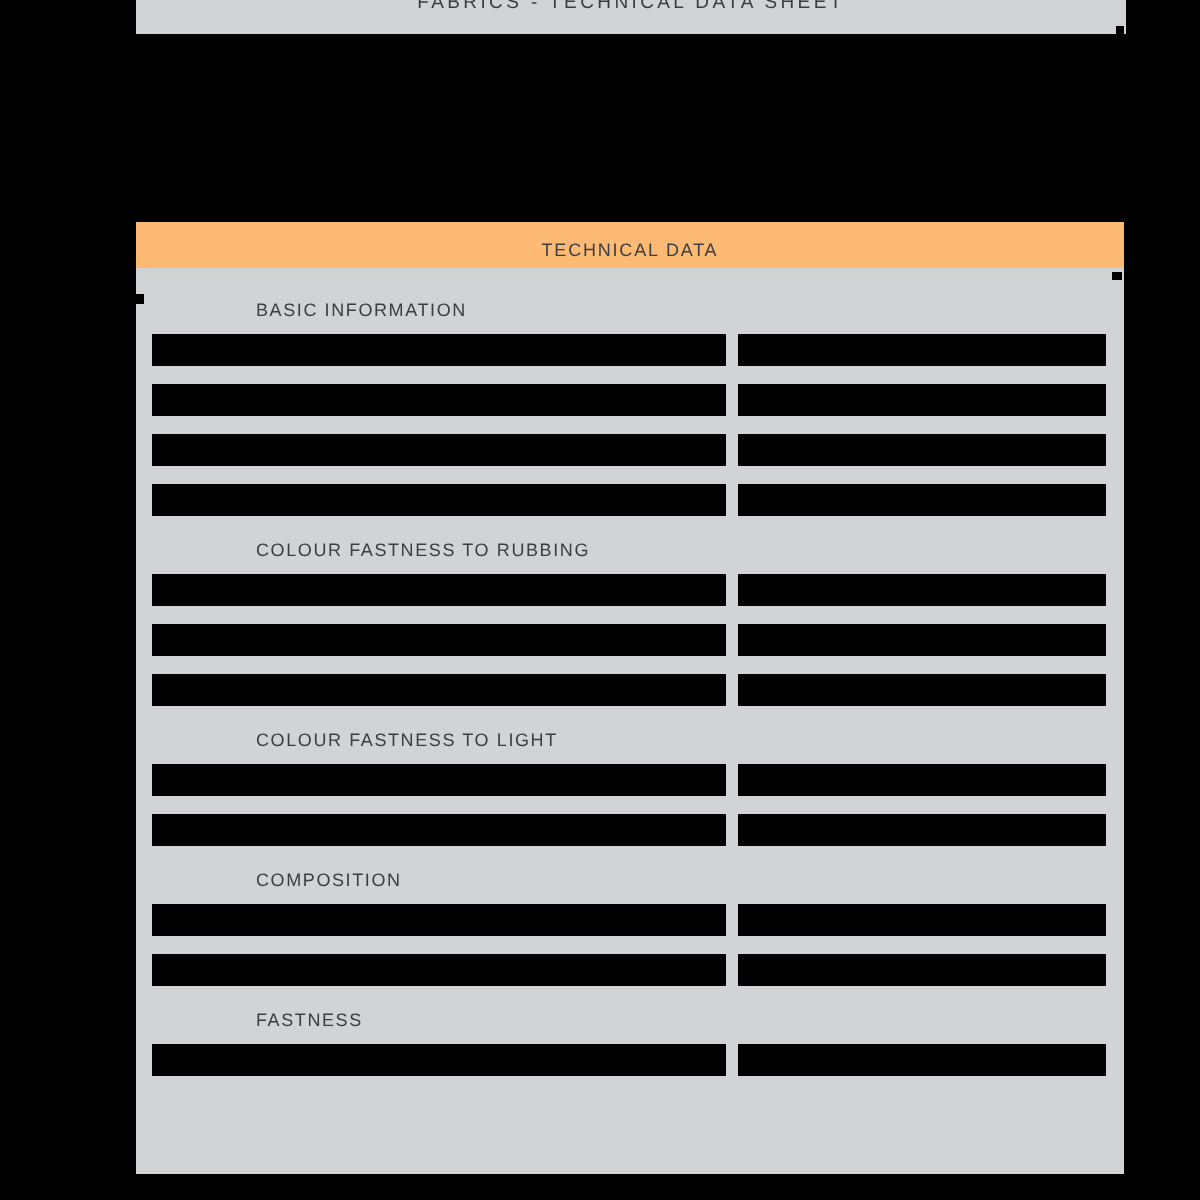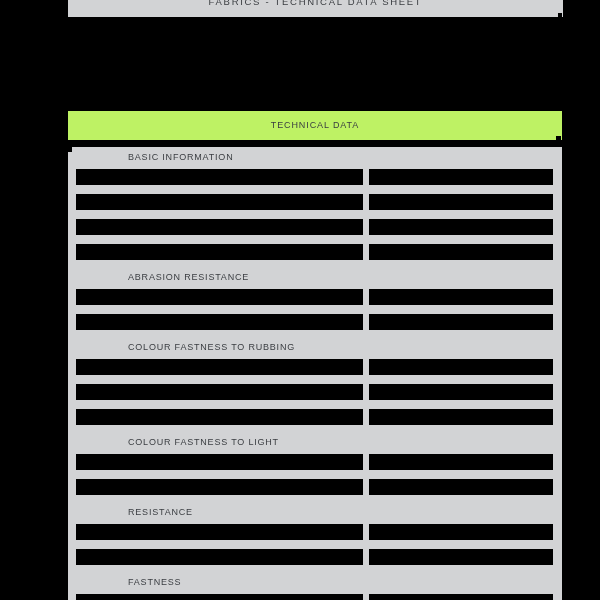--- a/index.html
+++ b/index.html
@@ -19,32 +19,32 @@
     background: #d2d3d5;
     text-align: center; line-height: 30px;
     font-size: 9.5px; letter-spacing: 1.7px;
     color: #3a3d41; white-space: nowrap;
   }
 
   
   .tdbar {
     position: absolute; left: 68px; top: 111px;
     width: 494px; height: 29px;
-    background: #bef264;
+    background: #fdba74;
     text-align: center; line-height: 29px;
     font-size: 9px; letter-spacing: 0.9px;
     color: #3a3d41; white-space: nowrap;
   }
 
   
   .panel {
-    position: absolute; left: 68px; top: 147px;
+    position: absolute; left: 68px; top: 134px;
     width: 494px; height: 453px;
     background: #d2d3d5;
-    box-sizing: border-box; padding-top: 5px;
+    box-sizing: border-box; padding-top: 16px;
     overflow: hidden;
   }
 
   .section-title {
     margin: 12px 0 7px 60px;
     height: 10px; line-height: 10px;
     font-size: 9px; letter-spacing: 0.8px;
     color: #3a3d41; white-space: nowrap;
   }
   .section:first-child .section-title { margin-top: 0; }
@@ -92,31 +92,20 @@
         <div class="trow">
           <div class="cellL"></div>
           <div class="cellR"></div>
         </div>
         <div class="trow">
           <div class="cellL"></div>
           <div class="cellR"></div>
         </div>
       </div>
       <div class="section">
-        <div class="section-title">ABRASION RESISTANCE</div>
-        <div class="trow">
-          <div class="cellL"></div>
-          <div class="cellR"></div>
-        </div>
-        <div class="trow">
-          <div class="cellL"></div>
-          <div class="cellR"></div>
-        </div>
-      </div>
-      <div class="section">
         <div class="section-title">COLOUR FASTNESS TO RUBBING</div>
         <div class="trow">
           <div class="cellL"></div>
           <div class="cellR"></div>
         </div>
         <div class="trow">
           <div class="cellL"></div>
           <div class="cellR"></div>
         </div>
         <div class="trow">
@@ -129,21 +118,21 @@
         <div class="trow">
           <div class="cellL"></div>
           <div class="cellR"></div>
         </div>
         <div class="trow">
           <div class="cellL"></div>
           <div class="cellR"></div>
         </div>
       </div>
       <div class="section">
-        <div class="section-title">RESISTANCE</div>
+        <div class="section-title">COMPOSITION</div>
         <div class="trow">
           <div class="cellL"></div>
           <div class="cellR"></div>
         </div>
         <div class="trow">
           <div class="cellL"></div>
           <div class="cellR"></div>
         </div>
       </div>
       <div class="section">

